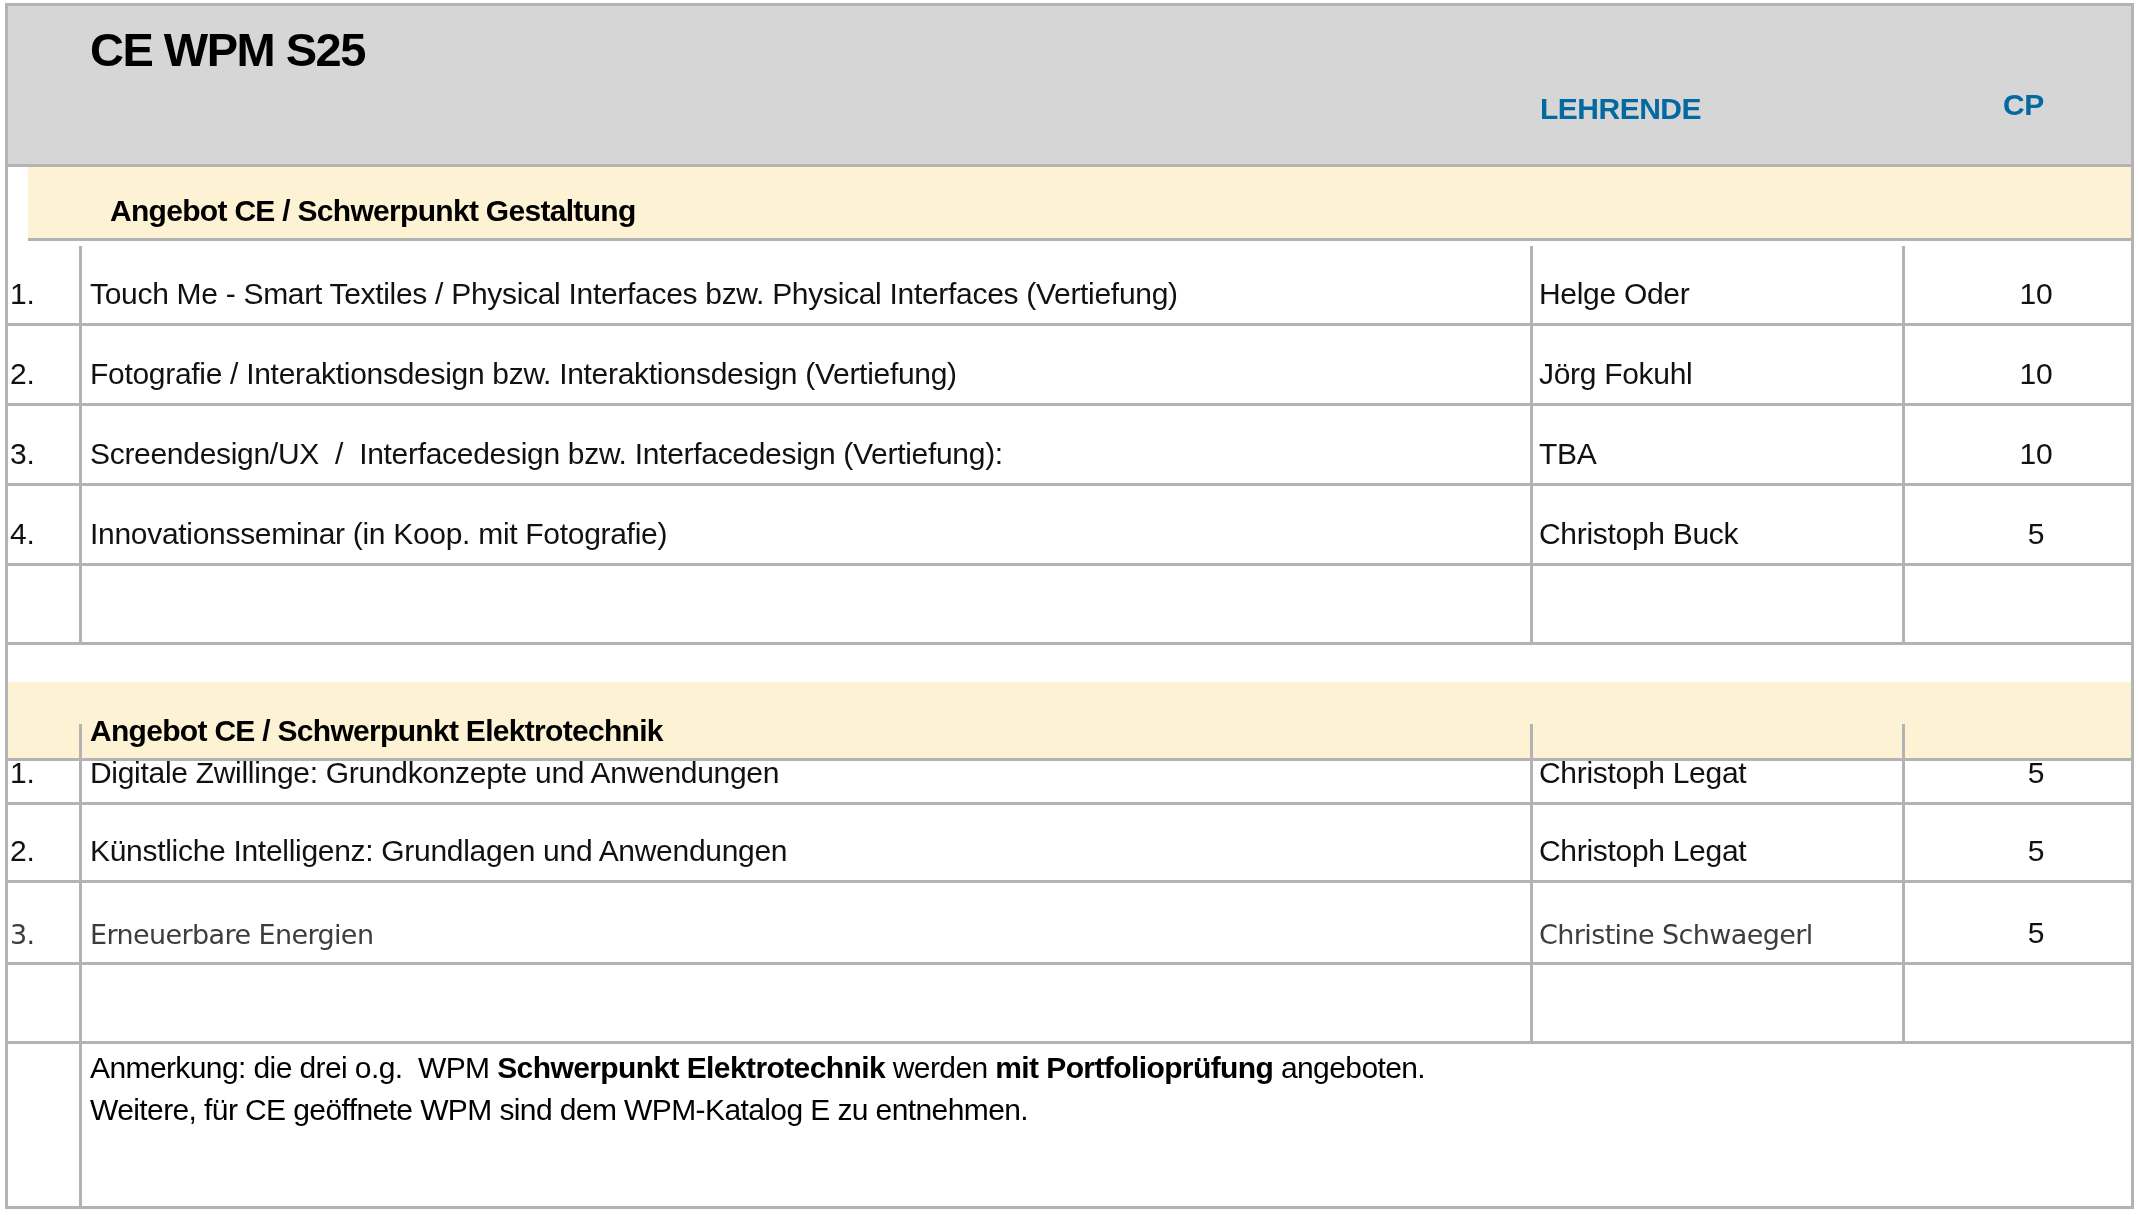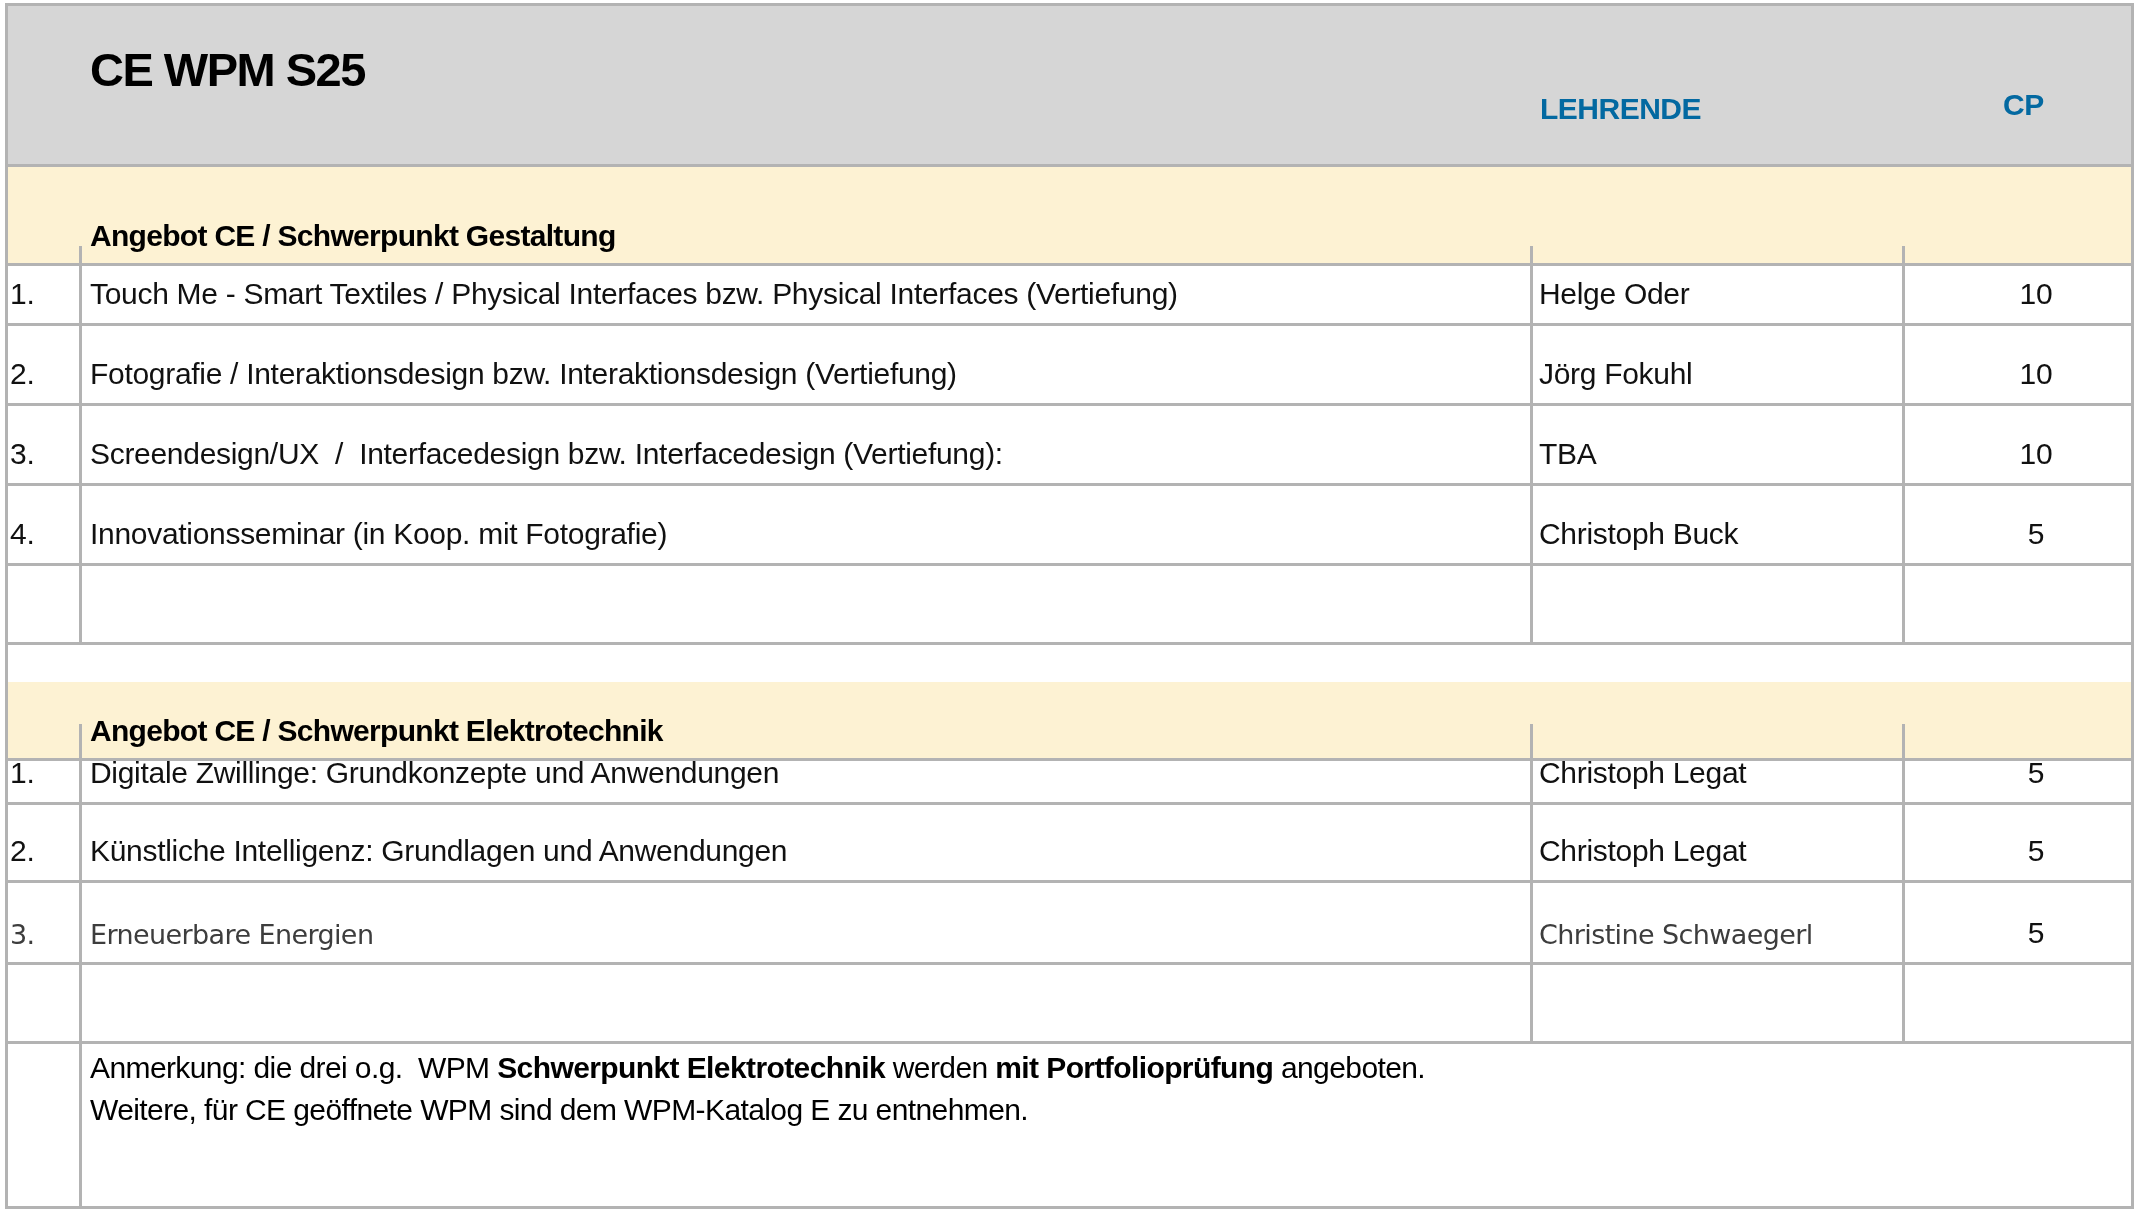--- a/index.html
+++ b/index.html
@@ -19,21 +19,21 @@
   .c-cp { left: 1897px; right: 0; justify-content: center; }
   .body-text {
     font-family: "Liberation Sans", sans-serif; font-size: 30px; color: #111;
     padding-bottom: 12px; white-space: nowrap; letter-spacing: -0.3px;
   }
   .num-text { padding-left: 2px; }
   .muted { color: #3d3d3d; font-family: "DejaVu Sans", sans-serif; font-size: 27px; letter-spacing: -0.6px; }
   .title-main {
     position: absolute; left: 82px; top: 16px;
     font-family: "Liberation Sans", sans-serif; font-weight: bold; font-size: 47px;
-    color: #000; letter-spacing: -1.5px; white-space: nowrap; margin-top: 20px;
+    color: #000; letter-spacing: -1.5px; white-space: nowrap;
   }
   .title-sub {
     position: absolute; left: 83px; top: 114px;
     font-family: "Liberation Sans", sans-serif; font-weight: bold; font-size: 30px;
     color: #000; letter-spacing: -0.8px; white-space: nowrap;
   }
   .col-head {
     position: absolute; top: 86px;
     font-family: "Liberation Sans", sans-serif; font-weight: bold; font-size: 30px;
     color: #0369a1; white-space: nowrap; letter-spacing: -0.5px;
@@ -58,21 +58,21 @@
 <body>
 
 <div class="sheet">
 
   <div class="row header hline">
     <div class="title-main">CE WPM S25</div>
     <div class="col-head teacher">LEHRENDE</div>
     <div class="col-head cp">CP</div>
   </div>
 
-  <div class="row section hline" style="top:161px;height:99px;">
+  <div class="row section hline" style="top:161px;height:74px;margin-left:20px;">
     <div class="section-title">Angebot CE / Schwerpunkt Gestaltung</div>
   </div>
 
   <div class="row hline" style="top:240px;height:80px;">
     <div class="cell c-num">
         <span class="body-text num-text">1.</span>
       </div>
     <div class="cell c-title">
         <span class="body-text">Touch Me - Smart Textiles / Physical Interfaces bzw. Physical Interfaces (Vertiefung)</span>
       </div>

